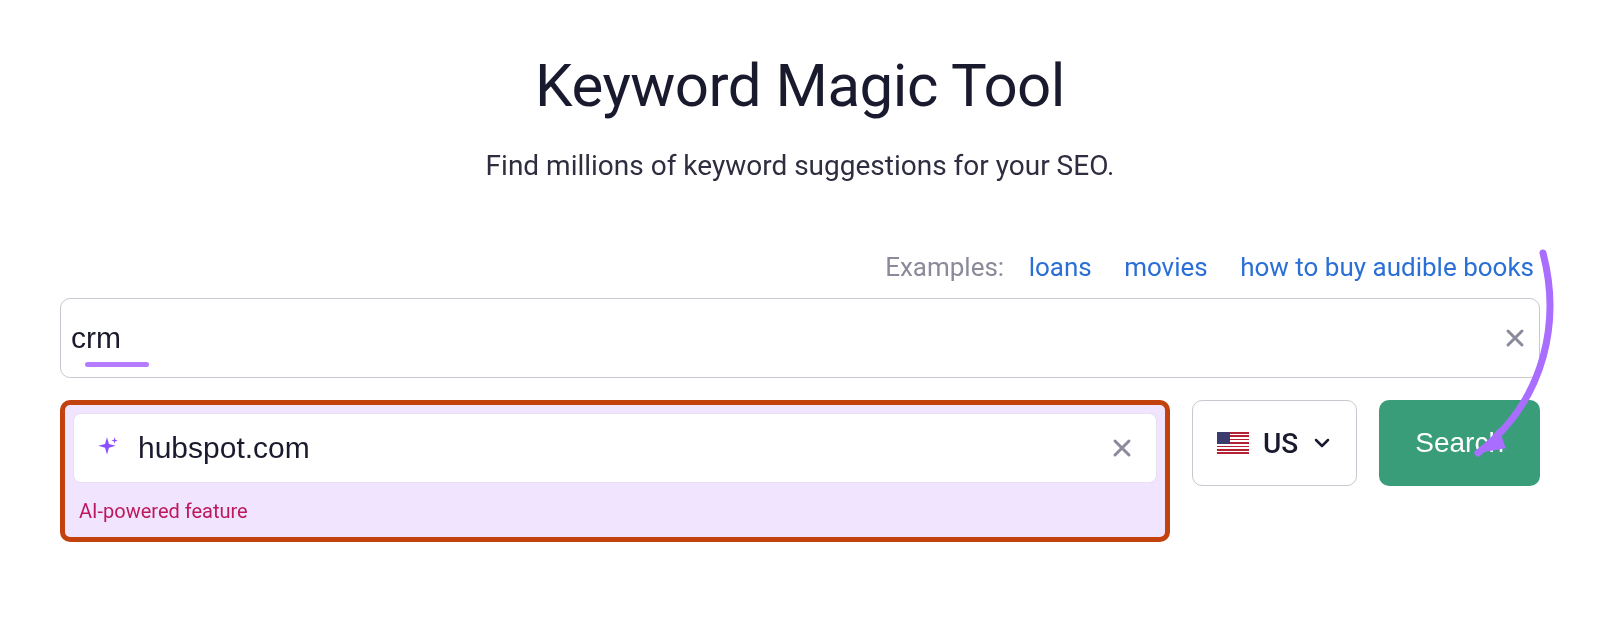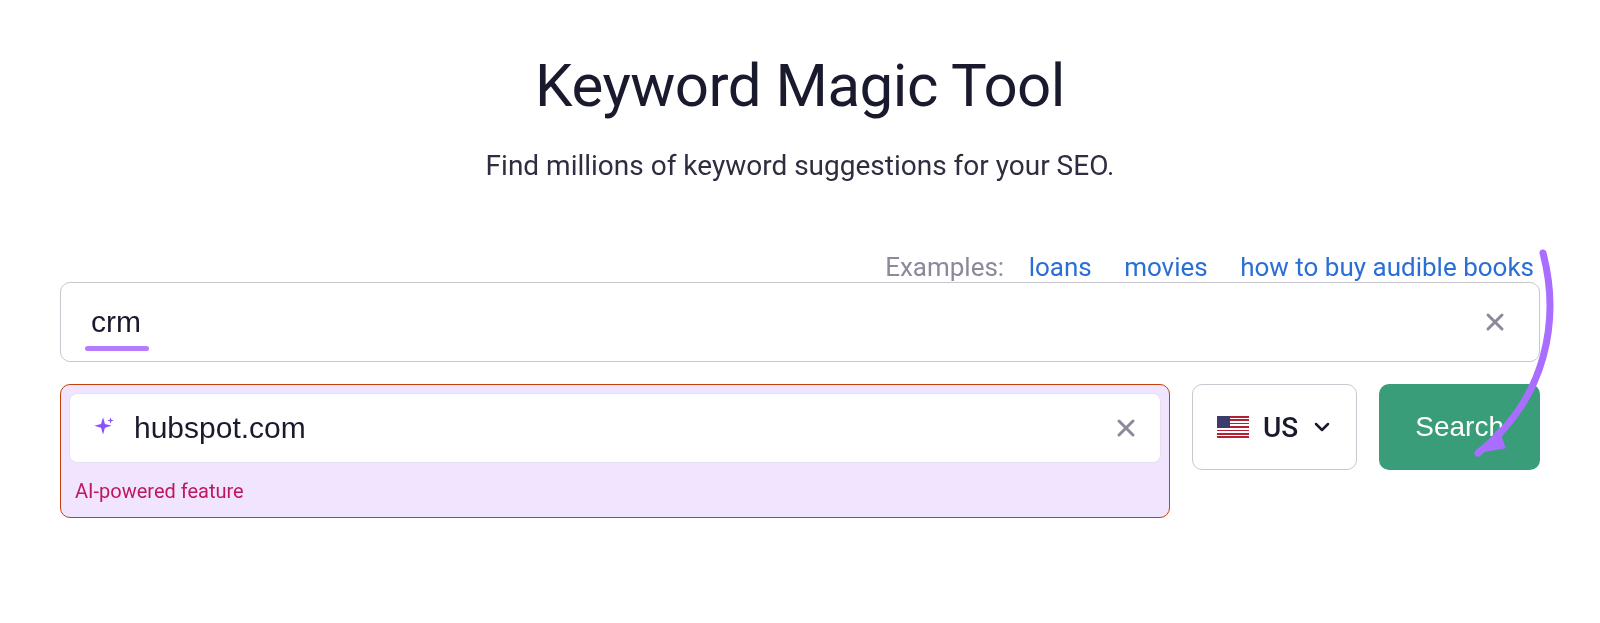--- a/index.html
+++ b/index.html
@@ -27,41 +27,42 @@
     text-align: center;
     font-size: 28px;
     font-weight: 400;
     color: #2e2e40;
     margin-bottom: 70px;
     margin-top: 13px;
   }
   .examples-row {
     text-align: right;
     font-size: 26px;
+    margin-bottom: 16px;
     padding-right: 6px;
   }
   .examples-label {
     color: #8a8a9a;
     margin-right: 18px;
   }
   .example-link {
     color: #2a6fd6;
     margin-right: 26px;
     cursor: pointer;
   }
   .example-link:last-child { margin-right: 0; }
   .keyword-input-wrap {
     position: relative;
     width: 100%;
     border: 1px solid #c8c8d0;
     border-radius: 10px;
     height: 80px;
     display: flex;
     align-items: center;
-    padding: 0 30px;
+    padding: 0 10px;
     margin-bottom: 22px;
   }
   .keyword-input {
     border: none;
     outline: none;
     font-size: 30px;
     color: #1a1a2e;
     flex: 1;
     background: transparent;
   }
@@ -86,21 +87,21 @@
 
   .second-row {
     display: flex;
     align-items: flex-start;
     gap: 22px;
     width: 100%;
   }
   .domain-block {
     flex: 1;
     background: #f0e4ff;
-    border: 1px solid #c2410c;
+    border: 5px solid #c2410c;
     border-radius: 10px;
     padding: 0;
     position: relative;
   }
   .domain-inner {
     margin: 8px;
     background: #ffffff;
     border: 1px solid #e6e0f0;
     border-radius: 8px;
     height: 70px;

